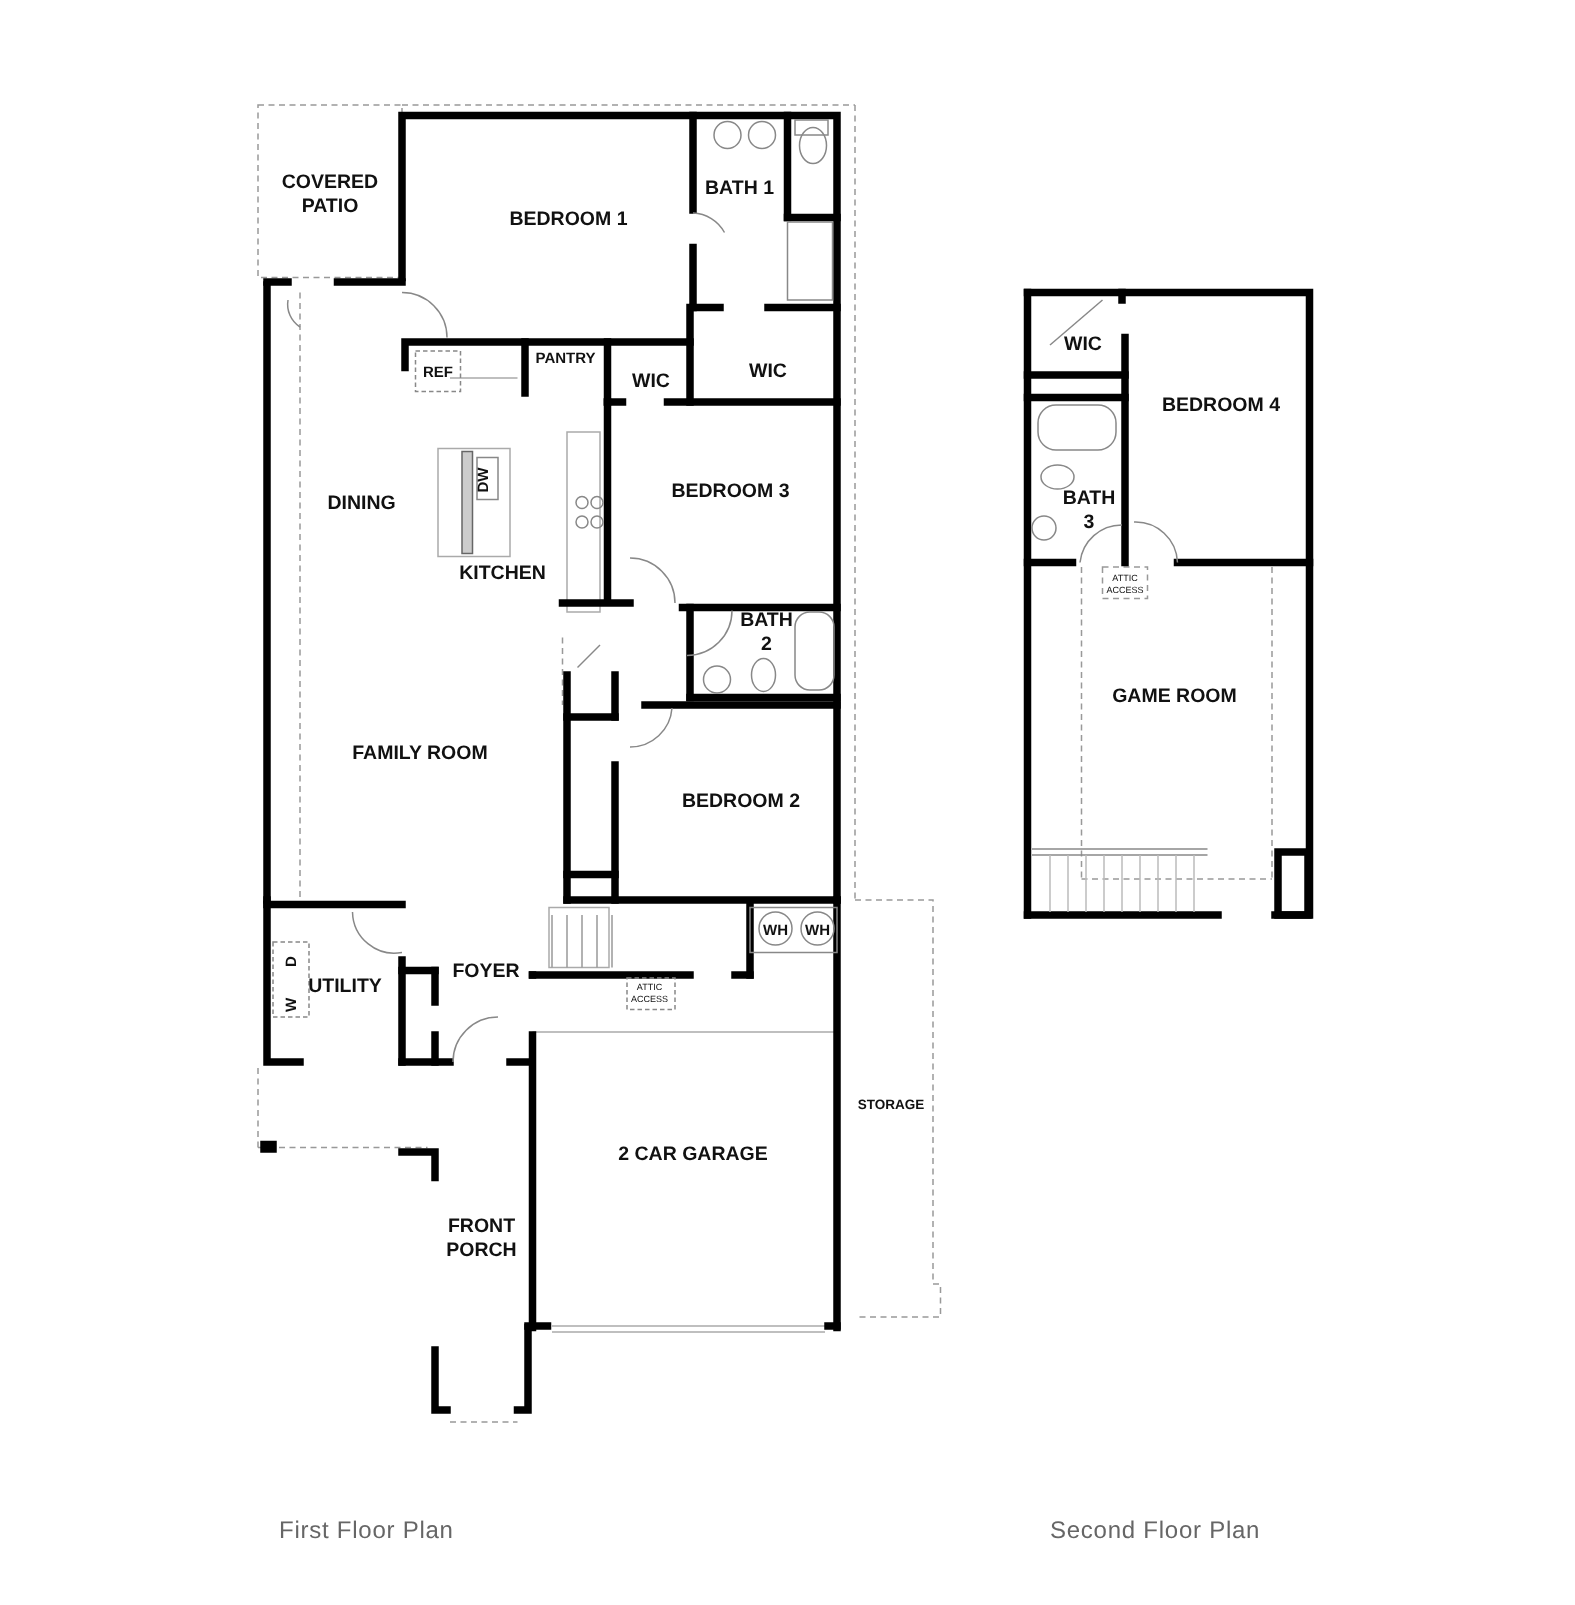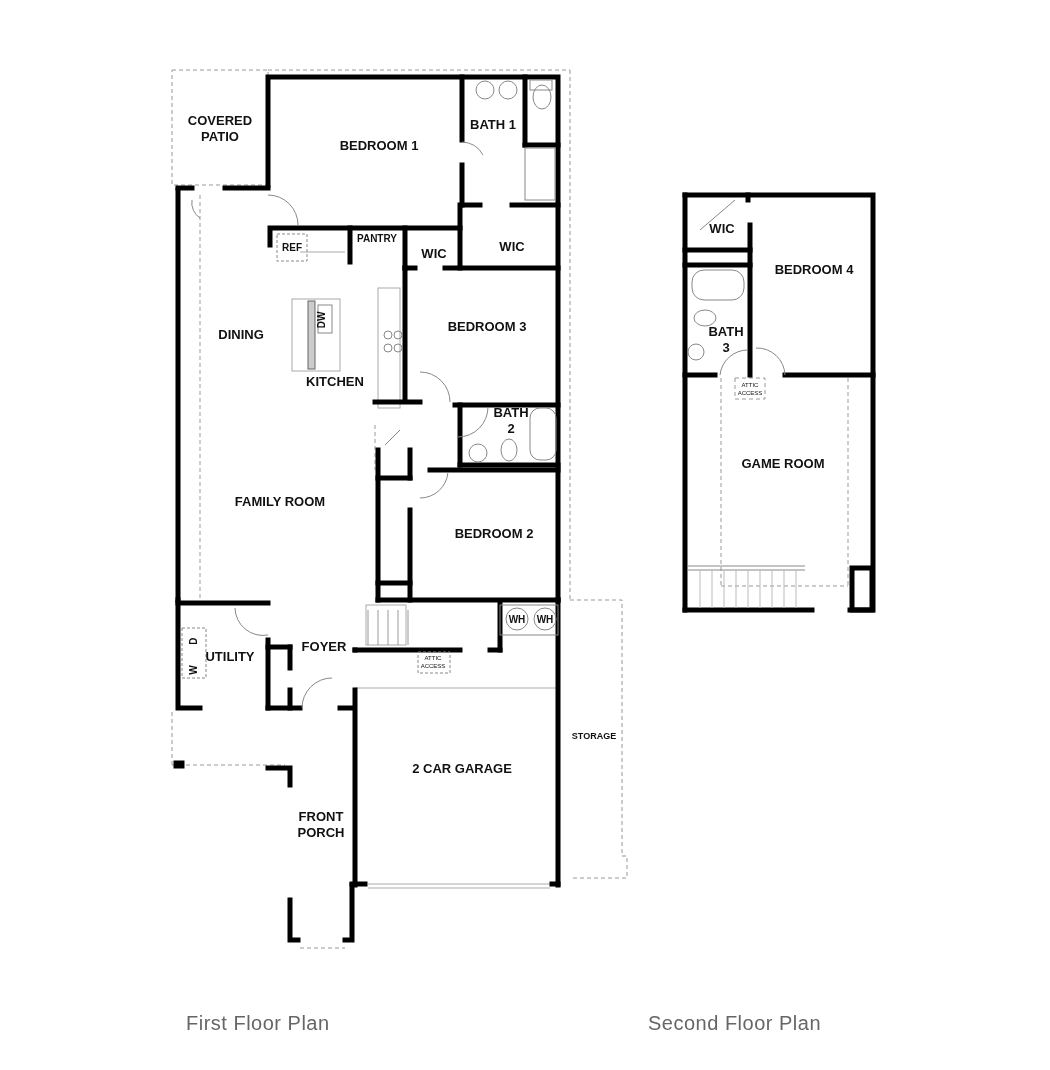--- a/index.html
+++ b/index.html
@@ -1,19 +1,19 @@
 <!DOCTYPE html>
 <html><head>
 <meta charset="utf-8">
 <style>
   html,body{margin:0;padding:0;background:#ffffff;}
   body{width:1050px;height:1070px;position:relative;overflow:hidden;font-family:"Liberation Sans",sans-serif;}
   svg{position:absolute;left:0;top:0;}
   .lbl{font-family:"Liberation Sans",sans-serif;font-weight:bold;fill:#111;text-anchor:middle;}
-  .cap{position:absolute;font-family:"Liberation Sans",sans-serif;font-size:20px;color:#666;letter-spacing:0.5px;}
+  .cap{position:absolute;font-family:"Liberation Sans",sans-serif;font-size:16px;color:#666;letter-spacing:0.5px;}
 </style>
 </head>
 <body>
 
 <svg width="1050" height="1070" viewBox="0 0 1050 1070">
 
   <g stroke="#000" fill="none">
 
     <g stroke="#999" stroke-width="1" stroke-dasharray="4 3">
       <rect x="172" y="70" width="96" height="115"></rect>
@@ -211,13 +211,13 @@
     <text class="lbl" font-size="13" x="814" y="274">BEDROOM 4</text>
     <text class="lbl" font-size="13" x="726" y="336">BATH</text>
     <text class="lbl" font-size="13" x="726" y="352">3</text>
     <text class="lbl" font-size="6" x="750" y="387" style="font-weight:normal">ATTIC</text>
     <text class="lbl" font-size="6" x="750" y="395" style="font-weight:normal">ACCESS</text>
     <text class="lbl" font-size="13" x="783" y="468">GAME ROOM</text>
   </g>
 </svg>
 
 <div class="cap" style="left:186px;top:1012px;">First Floor Plan</div>
-<div class="cap" style="left:648px;top:1012px;">Second Floor Plan</div>
+<div class="cap" style="left:700px;top:1012px;">Second Floor Plan</div>
 
 </body></html>

